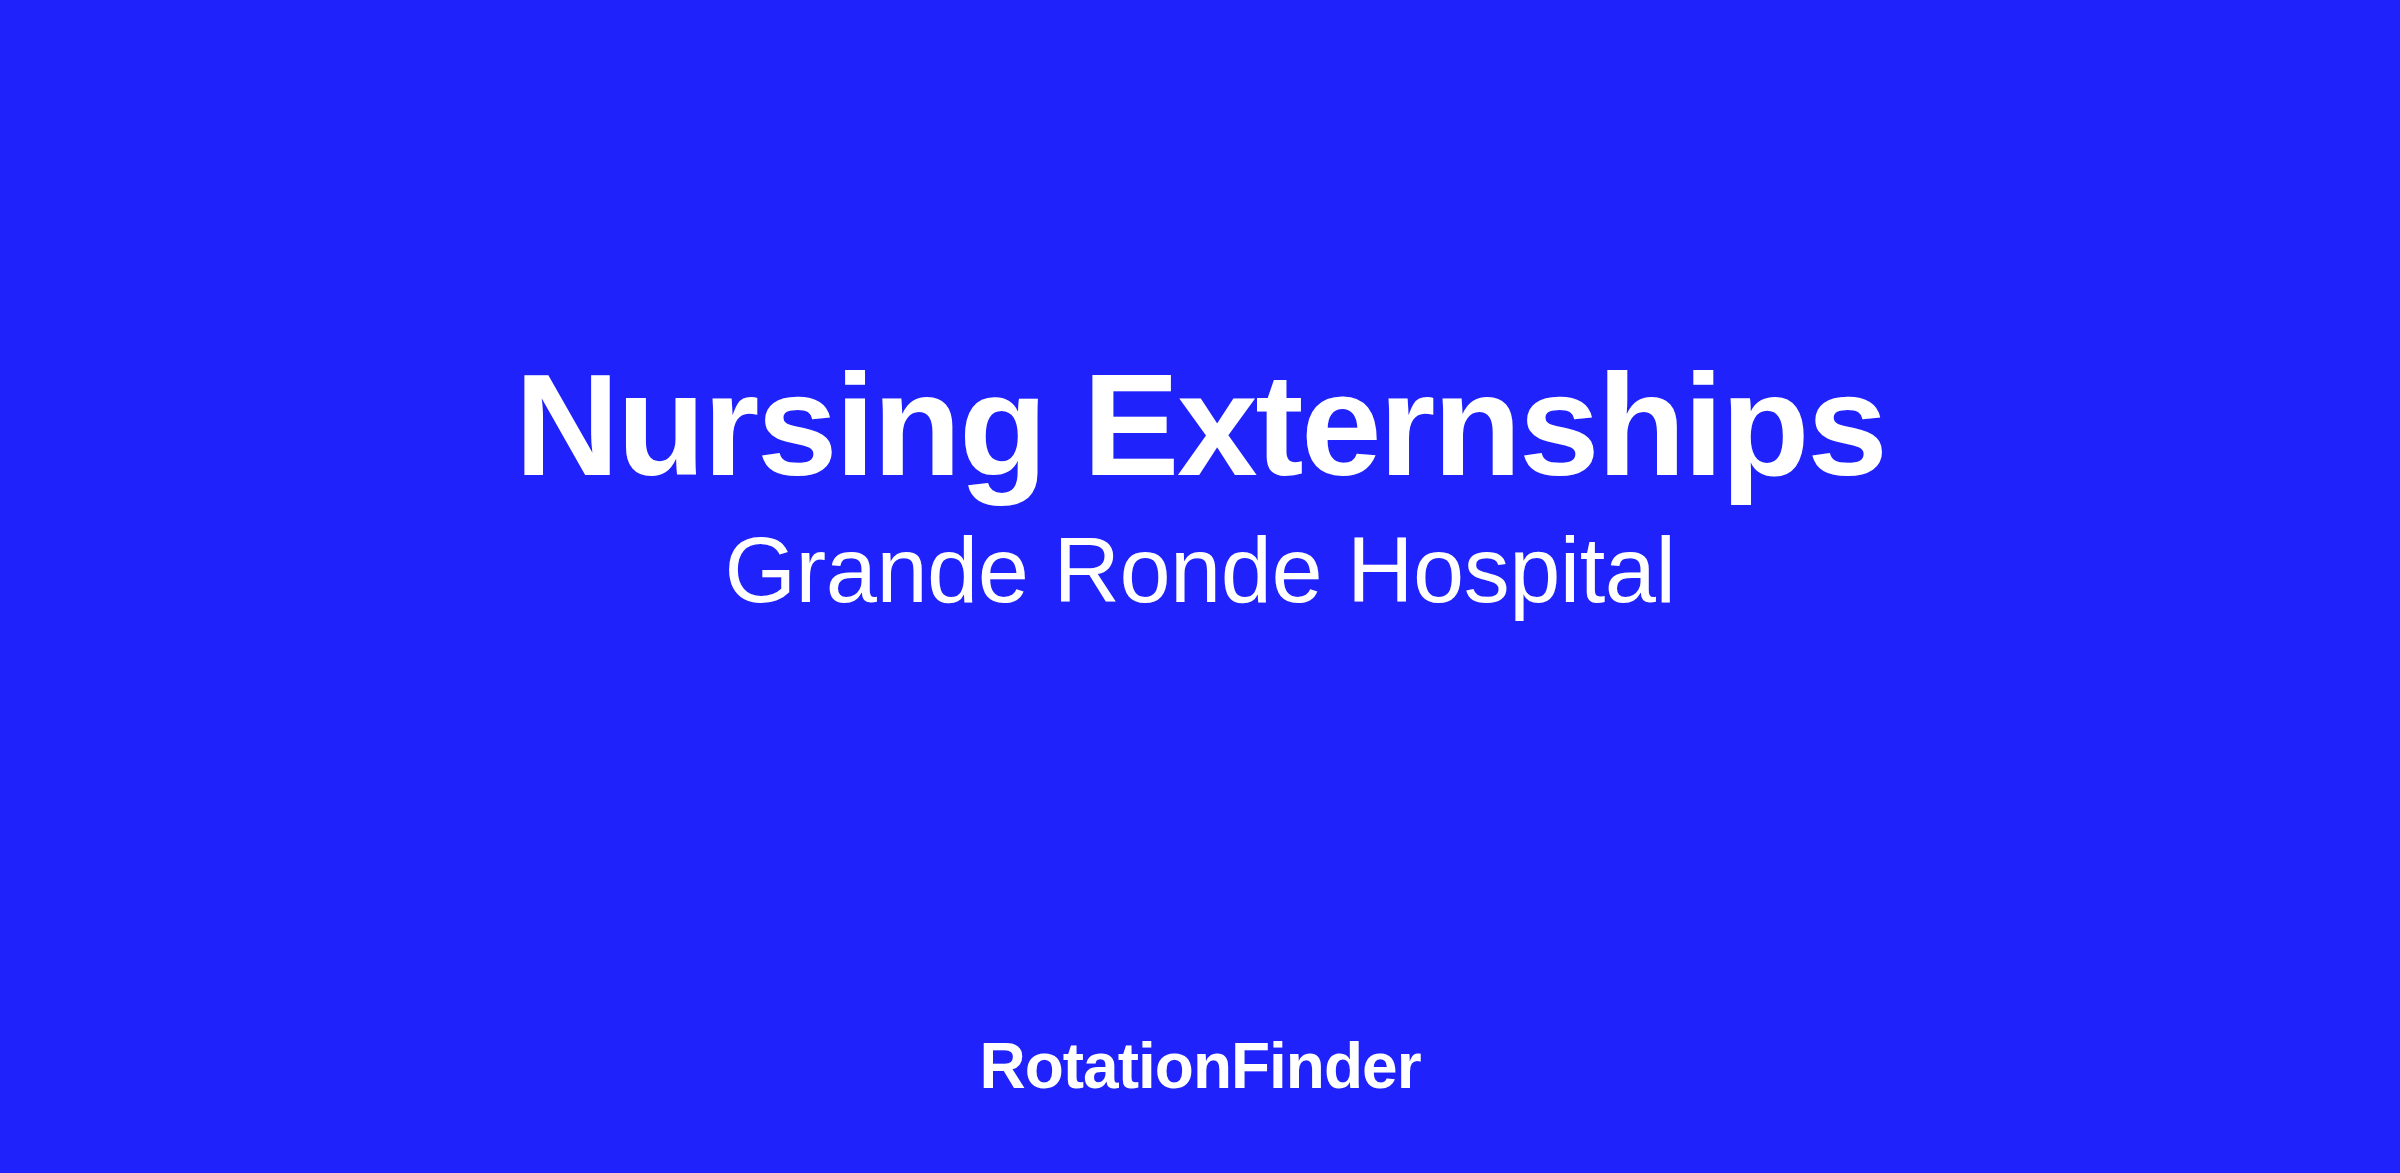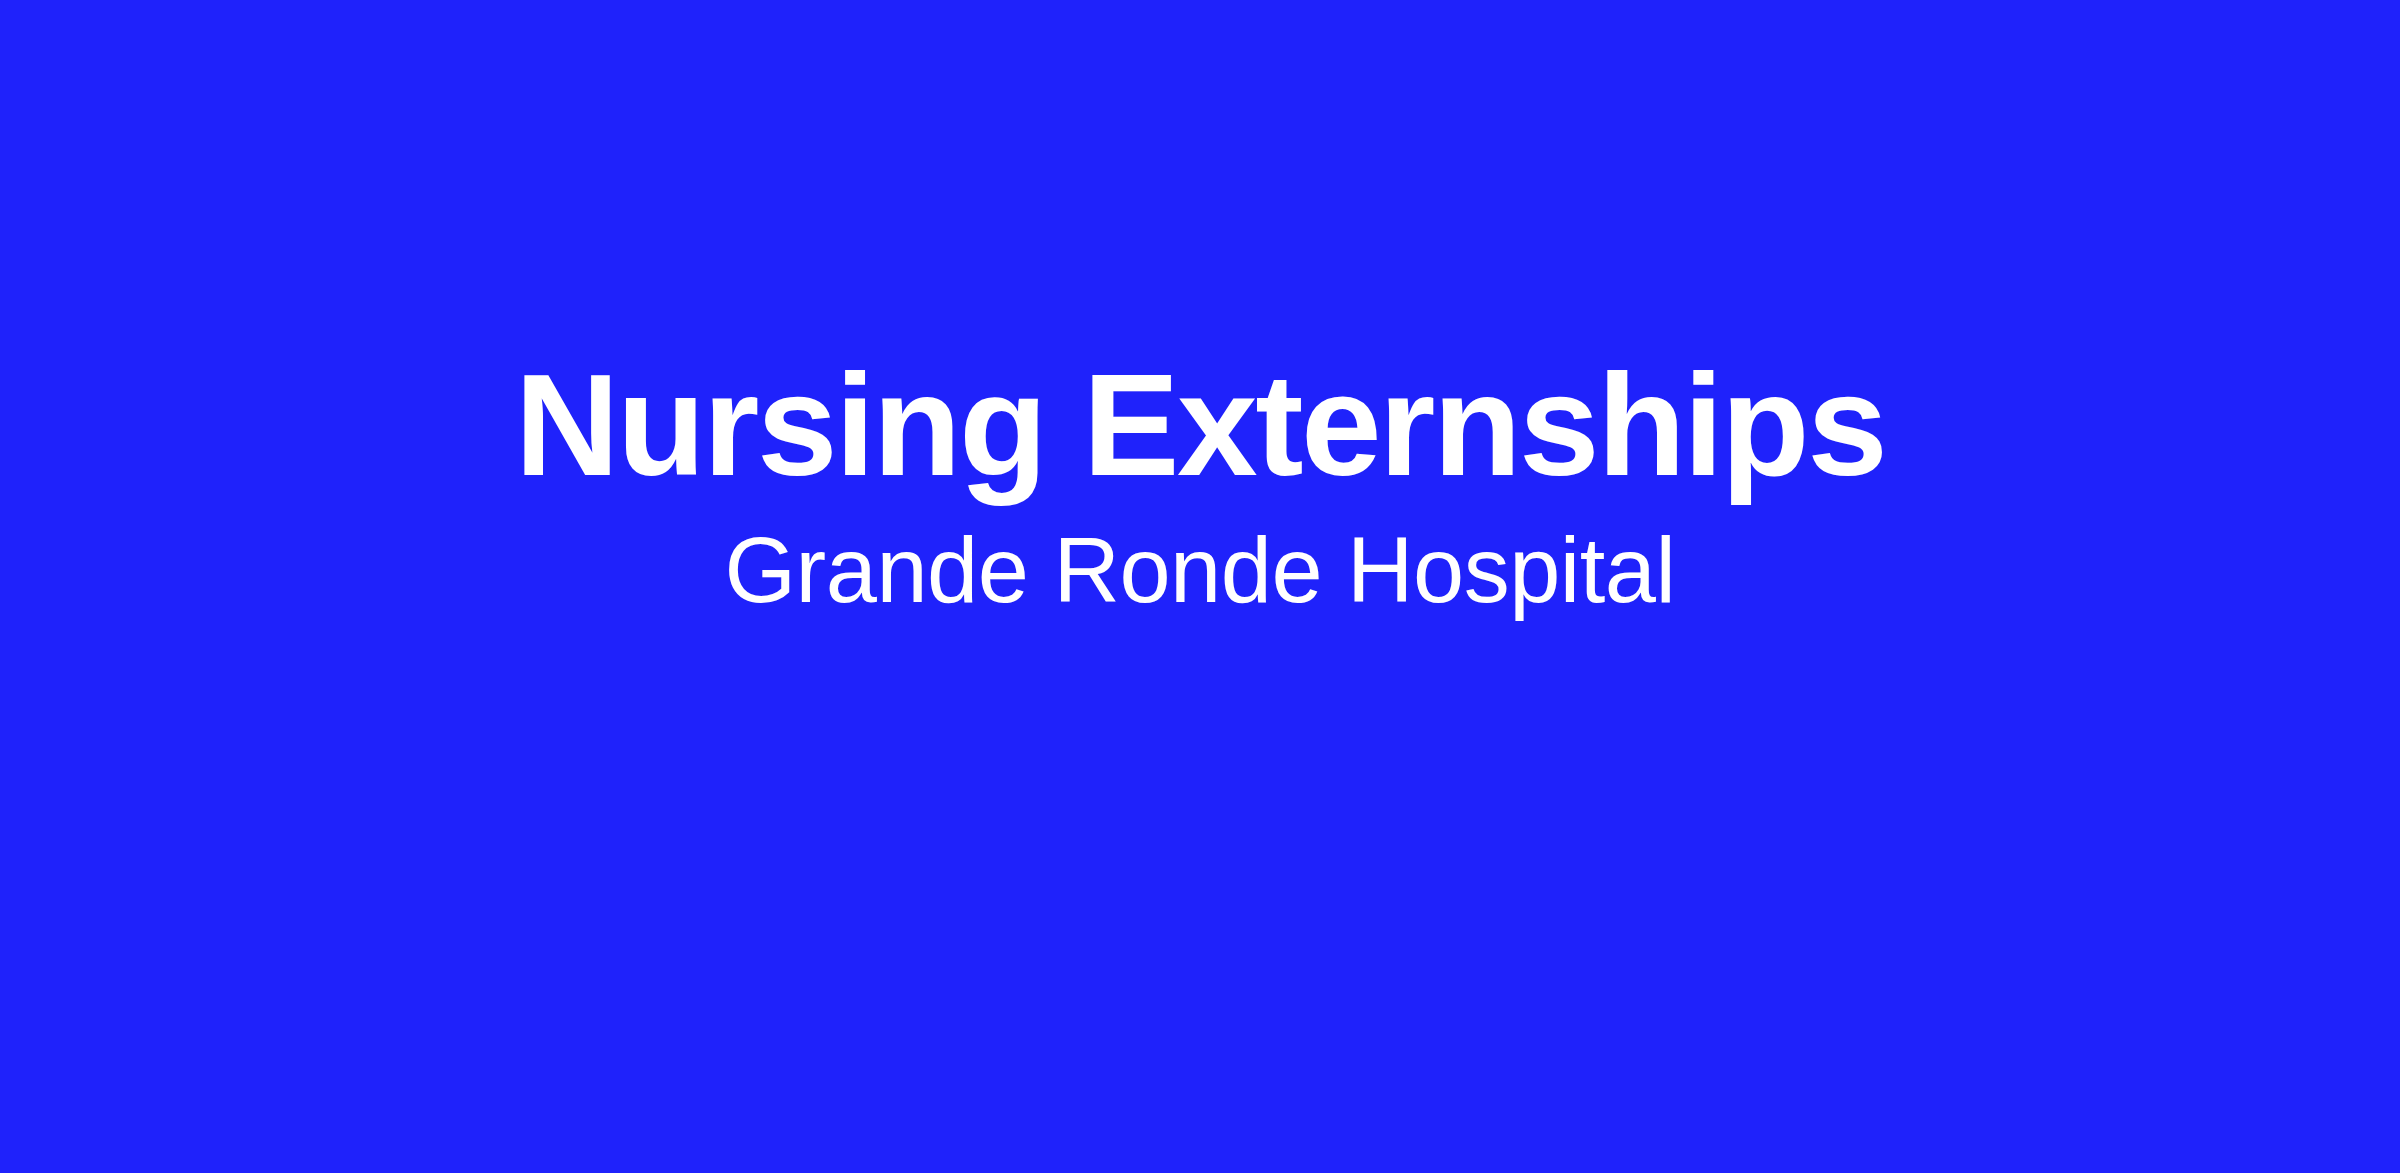--- a/index.html
+++ b/index.html
@@ -90,14 +90,17 @@
 </head>
 <body>
 
 <div class="slide">
 
   <div class="hero">
     <h1 class="hero-title">Nursing Externships</h1>
     <h2 class="hero-subtitle">Grande Ronde Hospital</h2>
   </div>
 
+  <div class="brand-footer">
+    <span class="brand-wordmark">RotationFinder</span>
+  </div>
 
 </div>
 
 </body></html>

